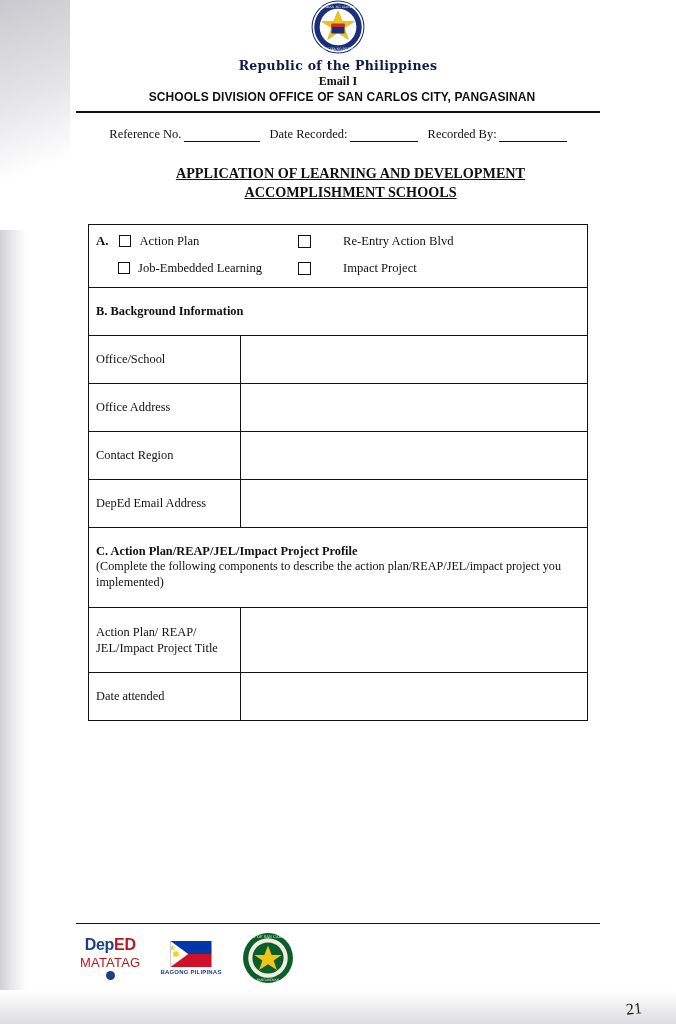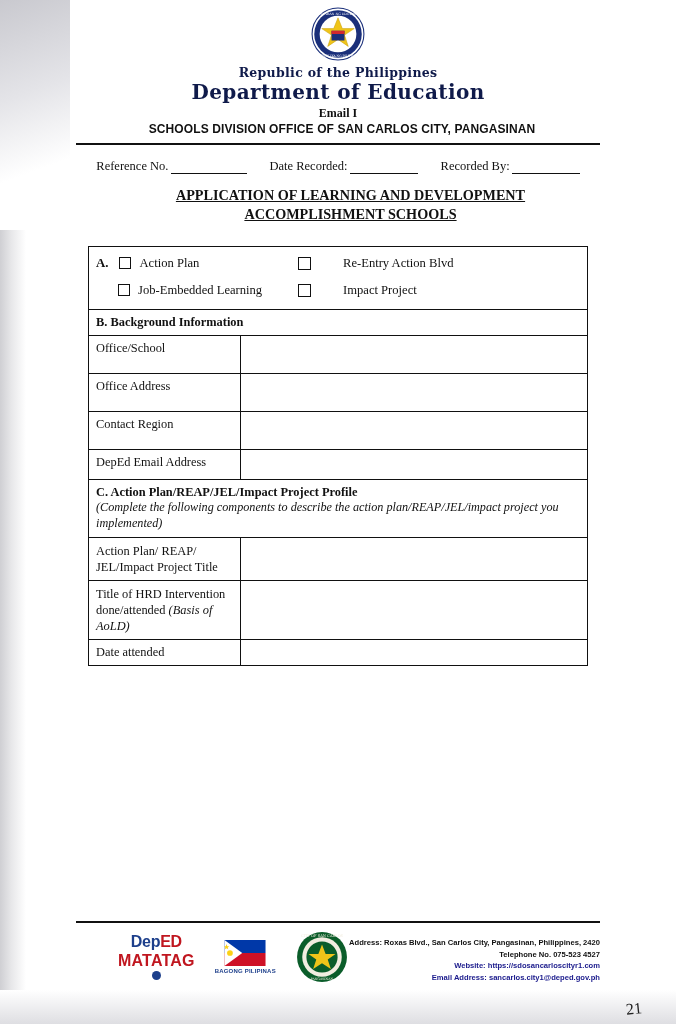--- a/index.html
+++ b/index.html
@@ -40,21 +40,21 @@
   .scan-shadow-bottom {
     position: absolute;
     left: 0; right: 0; bottom: 0; height: 34px;
     background: linear-gradient(0deg, #dedee2 0%, #ffffff 100%);
     pointer-events: none;
   }
 
   
   .header {
     text-align: center;
-    padding-top: 7px;
+    padding-top: 0;
   }
   .seal {
     width: 54px;
     height: 54px;
     margin: 0 auto 4px;
     display: block;
   }
   .rep-line {
     font-family: "DejaVu Serif", serif;
     font-size: 12.5px;
@@ -90,40 +90,40 @@
     width: 524px;
     height: 1.5px;
     background: #111;
     margin: 7px auto 0;
   }
 
   
   .ref-row {
     display: flex;
     justify-content: center;
-    gap: 23px;
+    gap: 10px;
     margin-top: 14px;
     font-size: 12.5px;
     color: #111;
   }
   .ref-item { white-space: nowrap; }
   .ref-item .ul {
     display: inline-block;
     border-bottom: 1px solid #111;
     min-width: 76px;
     height: 12px;
     margin-left: 2px;
     vertical-align: bottom;
   }
   .ref-item .ul.short { min-width: 68px; }
 
   
   .doc-title {
     text-align: center;
-    margin-top: 12px;
+    margin-top: 22px;
     font-family: "Liberation Serif", serif;
     font-size: 14.2px;
     font-weight: bold;
     line-height: 1.35;
     color: #111;
     padding-left: 25px;
   }
   .doc-title span { text-decoration: underline; }
 
   
@@ -131,21 +131,21 @@
     width: 500px;
     margin: 22px auto 0;
   }
   table.form {
     width: 100%;
     border-collapse: collapse;
     table-layout: fixed;
   }
   table.form td {
     border: 1px solid #111;
-    padding: 5px 7px;
+    padding: 16px 7px;
     font-size: 12.4px;
     color: #111;
     vertical-align: top;
   }
   .col-label { width: 152px; }
 
   
   .sec-a-cell { padding: 9px 7px 11px 7px !important; }
   .cb-grid {
     display: grid;
@@ -176,21 +176,20 @@
   .checkbox.lg { width: 13px; height: 13px; }
 
   .row-label { font-size: 12.4px; }
   .ital { font-style: italic; }
 
   .sec-head-cell {
     font-weight: bold;
     font-size: 12.5px;
   }
   .sec-c-note {
-    font-style: italic;
     font-size: 12.2px;
     line-height: 1.3;
     font-weight: normal;
   }
   .rationale-label { line-height: 1.32; }
   .rationale-note {
     font-style: italic;
     line-height: 1.32;
     margin-top: 16px;
   }
@@ -213,38 +212,37 @@
     margin: 0 auto;
     display: flex;
     align-items: flex-start;
     justify-content: space-between;
   }
   .logos {
     display: flex;
     align-items: center;
     gap: 20px;
     padding-left: 4px;
-    margin-left: 38px;
   }
   .deped-logo {
     text-align: center;
     line-height: 1;
   }
   .deped-word {
     font-family: "Liberation Sans", sans-serif;
     font-weight: bold;
     font-size: 16px;
     letter-spacing: -.3px;
   }
   .deped-word .b { color: #1d3f8b; }
   .deped-word .r { color: #c0161f; }
   .matatag {
     font-family: "Liberation Sans", sans-serif;
-    font-weight: bold;
-    font-size: 16px;
+    font-weight: normal;
+    font-size: 13px;
     color: #c0161f;
     letter-spacing: .2px;
     margin-top: 3px;
   }
   .matatag-dot {
     width: 9px; height: 9px;
     border-radius: 50%;
     background: #1d3f8b;
     margin: 2px auto 0;
   }
@@ -297,21 +295,20 @@
       <circle cx="50" cy="50" r="48" fill="#ffffff" stroke="#1a2f7a" stroke-width="2"></circle>
       <circle cx="50" cy="50" r="44" fill="#1a2f7a"></circle>
       <circle cx="50" cy="50" r="34" fill="#ffffff"></circle>
       <path d="M50 20 L58 40 L80 40 L62 52 L69 73 L50 60 L31 73 L38 52 L20 40 L42 40 Z" fill="#f0c419" stroke="#c8a00b" stroke-width="1"></path>
       <rect x="38" y="44" width="24" height="18" fill="#1a2f7a"></rect>
       <rect x="38" y="44" width="24" height="6" fill="#d0282f"></rect>
       <text x="50" y="14" font-size="6" fill="#ffffff" text-anchor="middle" font-family="DejaVu Serif, serif">KAGAWARAN NG EDUKASYON</text>
       <text x="50" y="92" font-size="5.5" fill="#ffffff" text-anchor="middle" font-family="DejaVu Serif, serif">REPUBLIKA NG PILIPINAS</text>
     </svg>
     <div class="rep-line">Republic of the Philippines</div>
-    <div class="dept-line">Department of Education</div>
     <div class="region-line">Email I</div>
     <div class="sdo-line">SCHOOLS DIVISION OFFICE OF SAN CARLOS CITY, PANGASINAN</div>
     <div class="header-rule"></div>
   </div>
 
   <div class="ref-row">
     <div class="ref-item">
       <span>Reference No.</span><span class="ul"></span>
     </div>
     <div class="ref-item">
@@ -382,27 +379,20 @@
 
       <tr>
         <td colspan="2" class="sec-head-cell">
           <div>C. Action Plan/REAP/JEL/Impact Project Profile</div>
           <div class="sec-c-note">(Complete the following components to describe the action plan/REAP/JEL/impact project you implemented)</div>
         </td>
       </tr>
 
       <tr>
         <td class="row-label" style="height:36px; line-height:1.3">Action Plan/ REAP/ JEL/Impact Project Title</td>
-        <td></td>
-      </tr>
-      <tr>
-        <td class="row-label" style="height:48px; line-height:1.3">
-          <span>Title of HRD Intervention done/attended</span>
-          <span class="ital">(Basis of AoLD)</span>
-        </td>
         <td></td>
       </tr>
       <tr>
         <td class="row-label" style="height:26px">Date attended</td>
         <td></td>
       </tr>
 
     </tbody>
       </table>
   </div>
@@ -428,24 +418,18 @@
         </div>
         <svg class="city-seal" viewBox="0 0 100 100">
           <circle cx="50" cy="50" r="48" fill="#0b5d2a"></circle>
           <circle cx="50" cy="50" r="38" fill="#f2ede0"></circle>
           <circle cx="50" cy="50" r="30" fill="#0b5d2a"></circle>
           <path d="M50 26 L57 44 L76 44 L61 55 L67 73 L50 62 L33 73 L39 55 L24 44 L43 44 Z" fill="#f0c419"></path>
           <text x="50" y="12" font-size="7" fill="#f2ede0" text-anchor="middle" font-family="DejaVu Serif, serif">CITY OF SAN CARLOS</text>
           <text x="50" y="94" font-size="6" fill="#f2ede0" text-anchor="middle" font-family="DejaVu Serif, serif">PANGASINAN</text>
         </svg>
       </div>
-      <div class="footer-contact">
-        <div>Address: Roxas Blvd., San Carlos City, Pangasinan, Philippines, 2420</div>
-        <div>Telephone No. 075-523 4527</div>
-        <div class="lnk">Website: https://sdosancarloscityr1.com</div>
-        <div class="lnk">Email Address: sancarlos.city1@deped.gov.ph</div>
-      </div>
     </div>
   </div>
 
   <div class="scan-shadow-bottom"></div>
   <div class="page-number">21</div>
 </div>
 
 </body></html>

